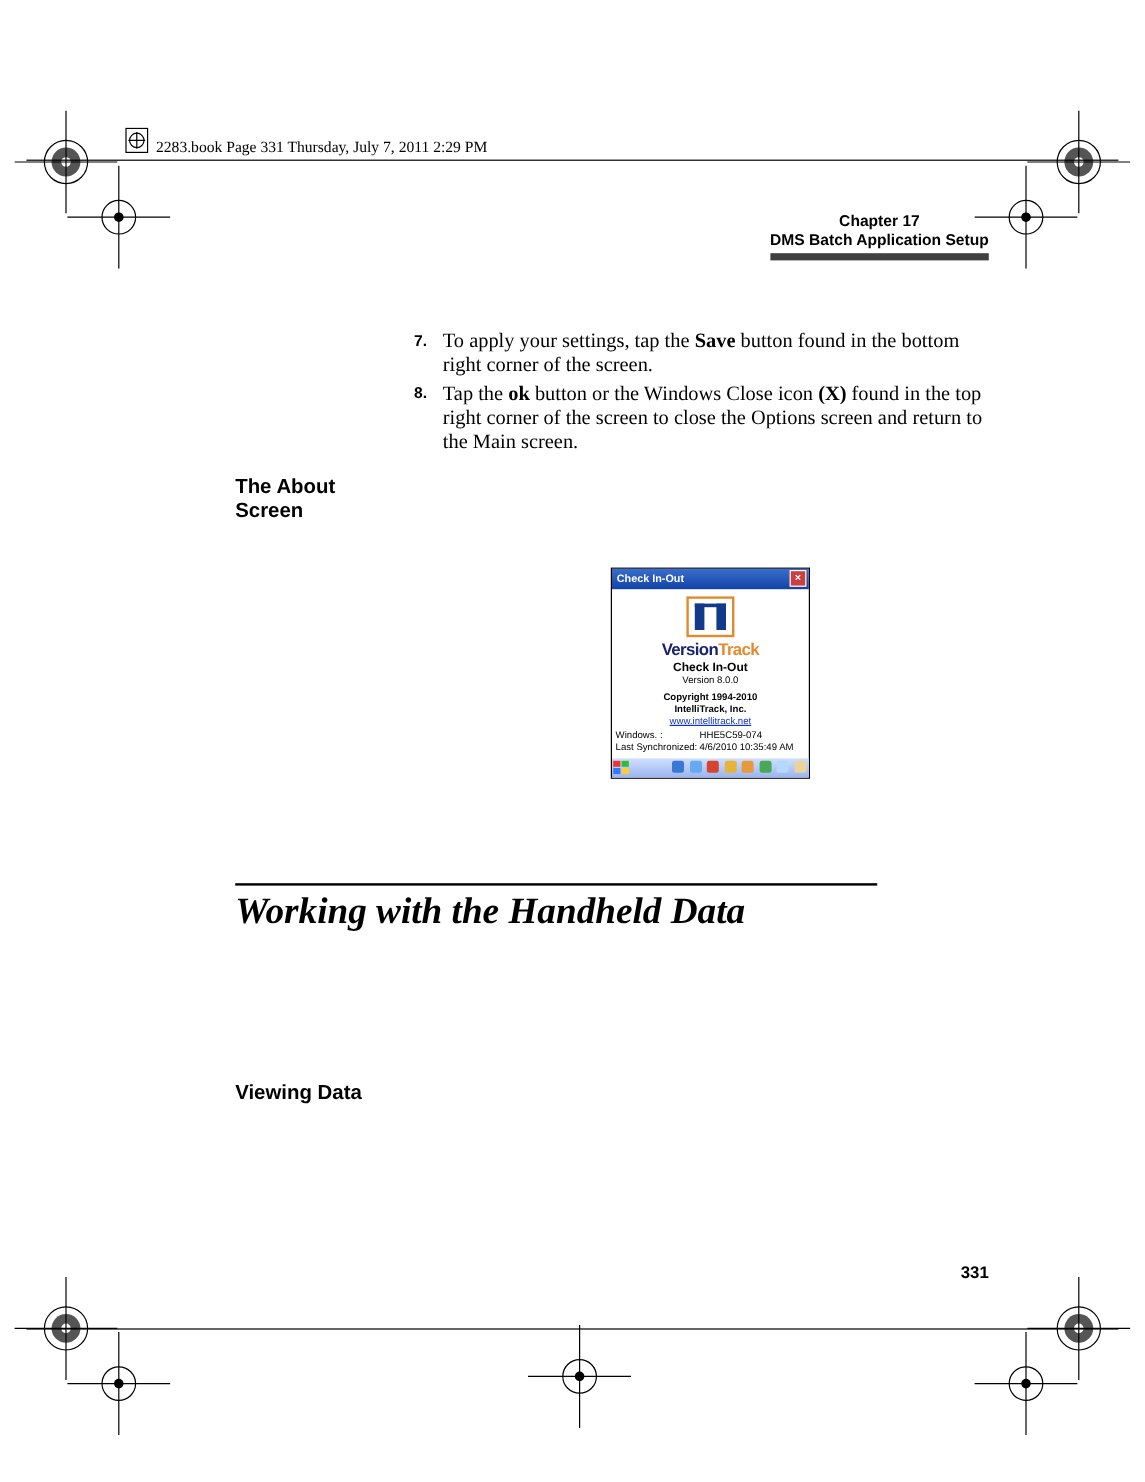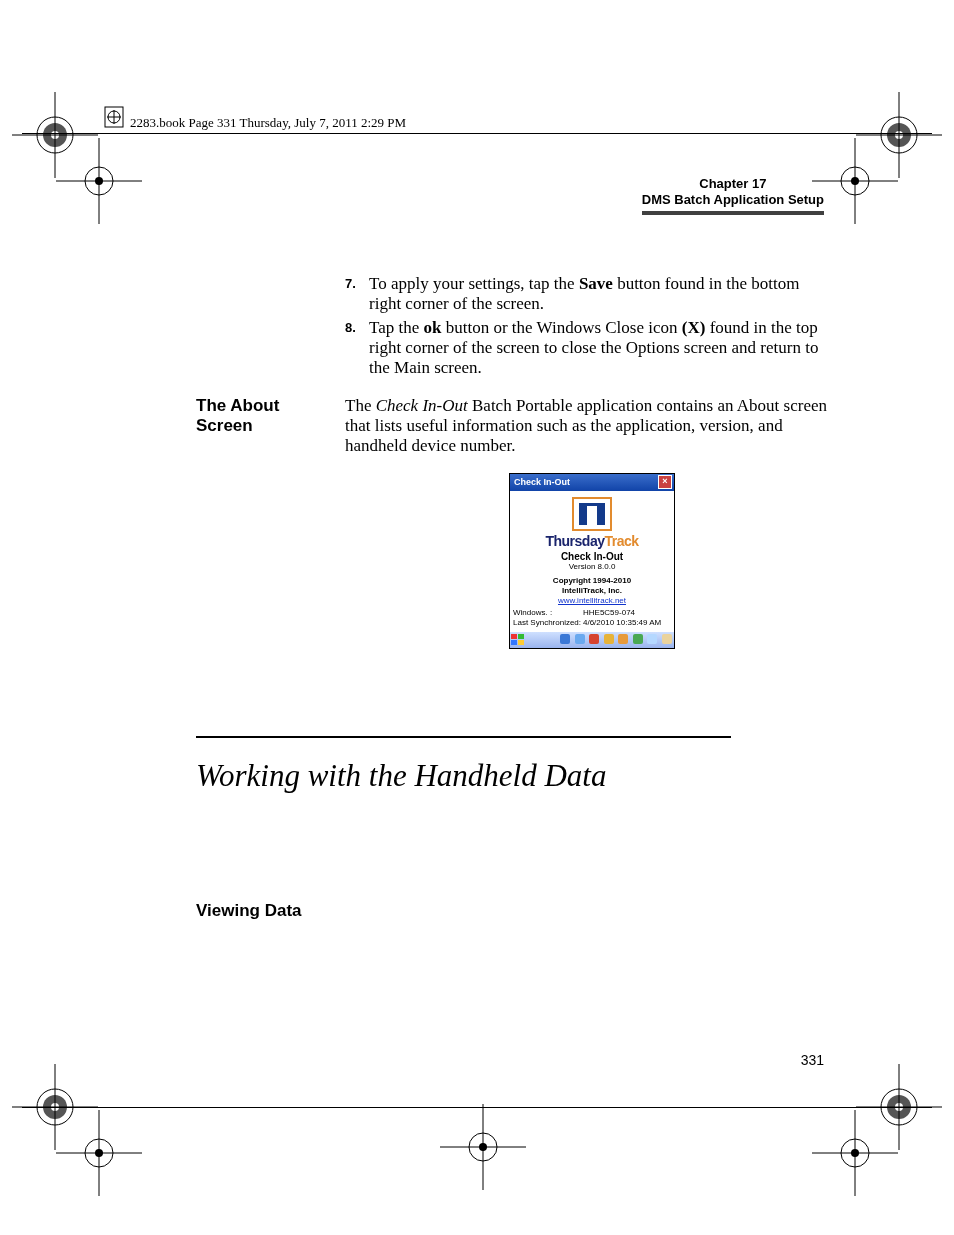--- a/index.html
+++ b/index.html
@@ -35,21 +35,21 @@
     position: absolute;
     right: 130px;
     top: 176px;
     text-align: center;
     font-family: Arial, Helvetica, sans-serif;
     font-size: 13px;
     font-weight: bold;
     line-height: 1.25;
   }
   .chapter-hdr .underline {
-    border-bottom: 4px solid #404040;
+    border-bottom: 6px solid #404040;
     display: inline-block;
     padding-bottom: 2px;
   }
   .content {
     position: absolute;
     left: 345px;
     top: 210px;
     width: 485px;
     font-size: 17px;
     line-height: 1.18;
@@ -89,29 +89,29 @@
     font-size: 17px;
     line-height: 1.18;
   }
   .section-title {
     position: absolute;
     left: 196px;
     width: 535px;
     border-top: 2px solid #000;
     font-style: italic;
     font-size: 31px;
-    padding-top: 20px;
-    font-weight: normal;
+    padding-top: 3px;
+    font-weight: bold;
   }
   .pagenum {
     position: absolute;
     right: 130px;
     font-family: Arial, Helvetica, sans-serif;
     font-size: 14px;
-    font-weight: normal;
+    font-weight: bold;
   }
   
   .screenshot {
     position: absolute;
     left: 509px;
     top: 473px;
     width: 164px;
     border: 1px solid #000;
     font-family: Tahoma, Arial, sans-serif;
     background: #fff;
@@ -314,34 +314,31 @@
   </div>
 
   <div class="numbered" style="top:318px">
     <span class="num">8.</span>
     <div class="txt">
       <span>Tap the </span><b>ok</b><span> button or the Windows Close icon </span><b>(X)</b><span> found in the top right corner of the screen to close the Options screen and return to the Main screen.</span>
     </div>
   </div>
 
   <div class="side-hdr" style="top:396px">The About Screen</div>
-  <div class="body-block" style="top:396px">
-    <span>The </span><i>Check In-Out</i><span> Batch Portable application contains an About screen that lists useful information such as the application, version, and handheld device number.</span>
-  </div>
 
   <div class="screenshot">
     <div class="titlebar">
       <span>Check In-Out</span>
       <span class="closex">×</span>
     </div>
     <div class="logo-box">
         <div class="bar"></div>
       </div>
     <div class="brand">
-      <span class="intelli">Thursday</span><span class="track">Track</span>
+      <span class="intelli">Version</span><span class="track">Track</span>
     </div>
     <div class="subhead">Check In-Out</div>
     <div class="tiny">Version 8.0.0</div>
     <div class="tiny" style="margin-top:4px;font-weight:bold">Copyright 1994-2010</div>
     <div class="tiny" style="font-weight:bold">IntelliTrack, Inc.</div>
     <div class="tiny"><a>www.intellitrack.net</a></div>
     <div class="rows">
       <div class="kv">
           <span class="k">Windows. :</span>
           <span>HHE5C59-074</span>

